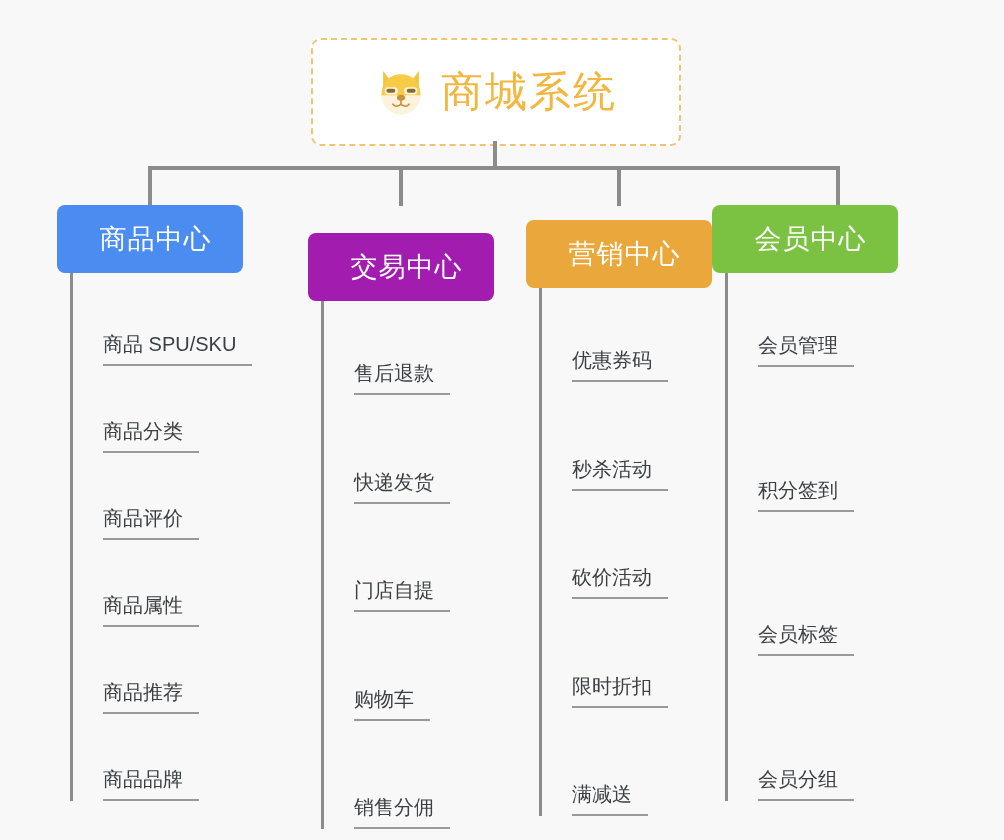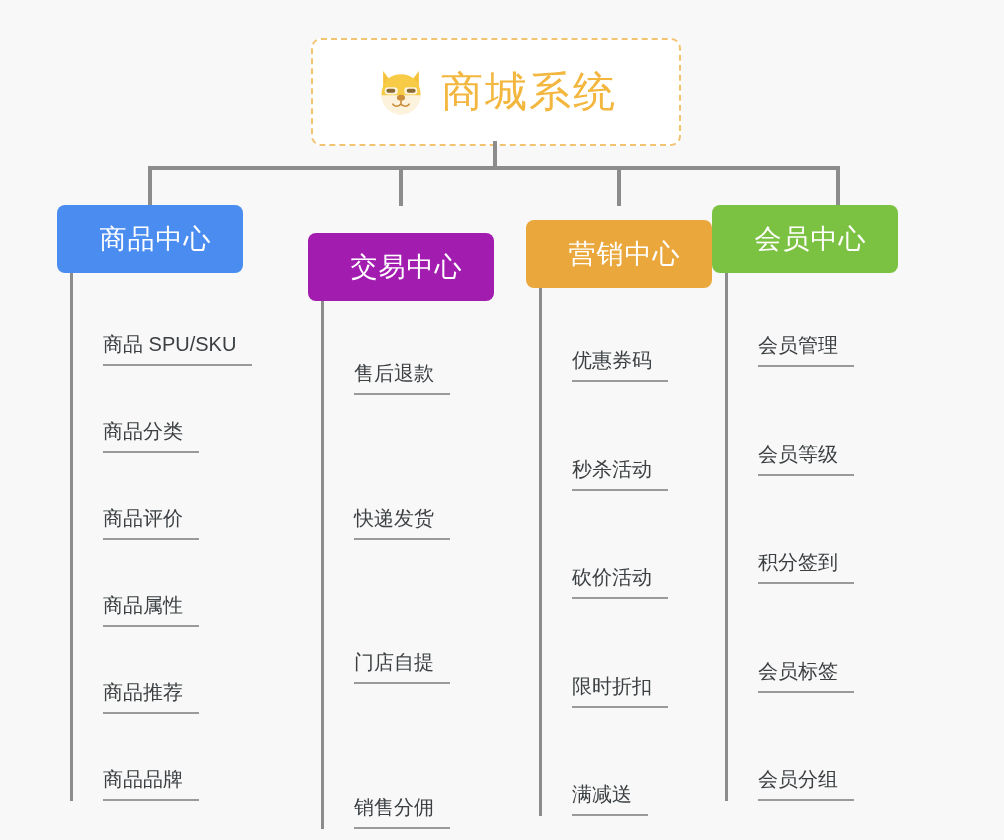--- a/index.html
+++ b/index.html
@@ -207,20 +207,23 @@
         <div class="leaf">
             <span class="leaf-text">售后退款</span>
           </div>
         <div class="leaf">
             <span class="leaf-text">快递发货</span>
           </div>
         <div class="leaf">
             <span class="leaf-text">门店自提</span>
           </div>
         <div class="leaf">
+            <span class="leaf-text">购物车</span>
+          </div>
+        <div class="leaf">
             <span class="leaf-text">销售分佣</span>
           </div>
       </div>
     </div>
 
     <div class="column col-2">
       <div class="cat-box cat-2" style="background: rgb(234, 168, 60); color: rgb(255, 255, 255);">
         <span>营销中心</span>
       </div>
       <div class="leaf-list">
@@ -244,23 +247,20 @@
 
     <div class="column col-3">
       <div class="cat-box cat-3" style="background: rgb(124, 194, 66); color: rgb(255, 255, 255);">
         <span>会员中心</span>
       </div>
       <div class="leaf-list">
         <div class="leaf">
             <span class="leaf-text">会员管理</span>
           </div>
         <div class="leaf">
-            <span class="leaf-text">会员等级</span>
-          </div>
-        <div class="leaf">
             <span class="leaf-text">积分签到</span>
           </div>
         <div class="leaf">
             <span class="leaf-text">会员标签</span>
           </div>
         <div class="leaf">
             <span class="leaf-text">会员分组</span>
           </div>
       </div>
     </div>

